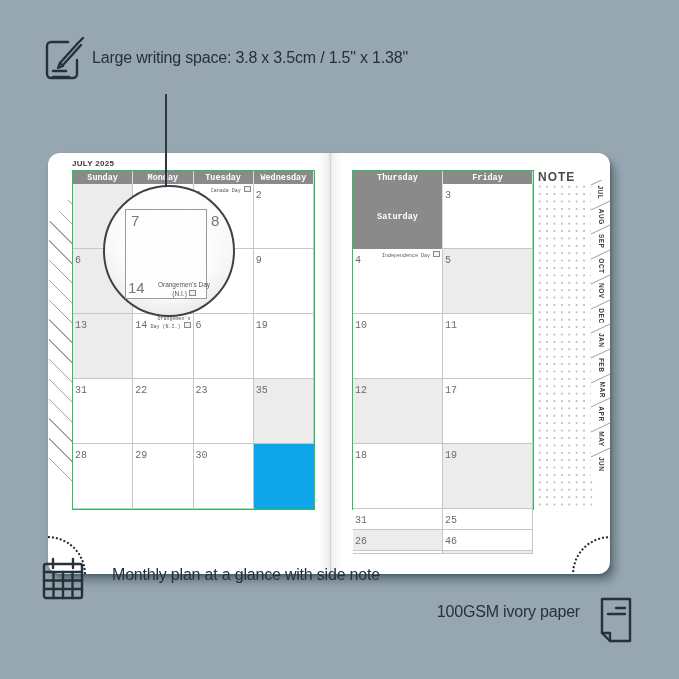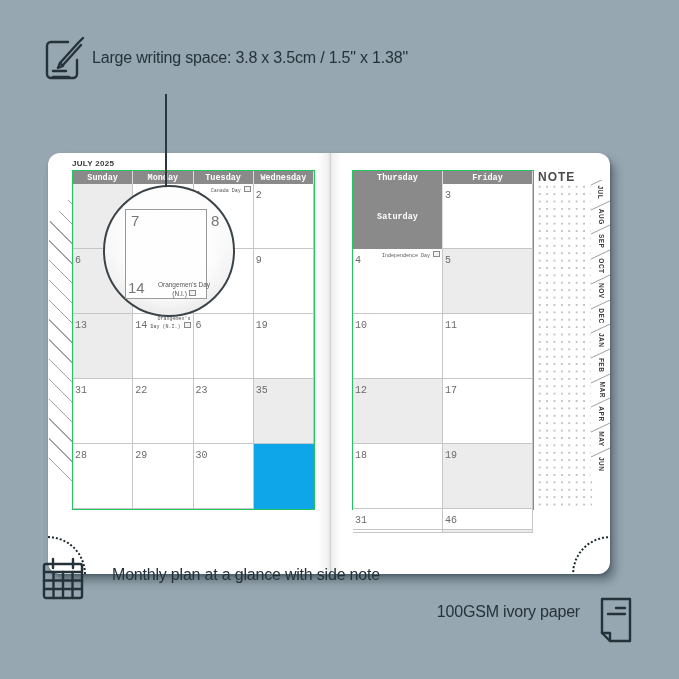--- a/index.html
+++ b/index.html
@@ -127,20 +127,22 @@
       <div class="cell"><span class="d">3</span></div>
       <div class="cell"><span class="d">4</span><span class="hol">Independence Day <i class="flag"></i></span></div>
       <div class="cell shaded"><span class="d">5</span></div>
       <div class="cell"><span class="d">10</span></div>
       <div class="cell"><span class="d">11</span></div>
       <div class="cell shaded"><span class="d">12</span></div>
       <div class="cell"><span class="d">17</span></div>
       <div class="cell"><span class="d">18</span></div>
       <div class="cell shaded"><span class="d">19</span></div>
       <div class="cell"><span class="d">31</span></div>
+      <div class="cell"><span class="d">25</span></div>
+      <div class="cell shaded"><span class="d">26</span></div>
       <div class="cell"><span class="d">46</span></div>
       <div class="cell"><span class="d"></span></div>
       <div class="cell shaded"><span class="d"></span></div>
     </div>
 
   <div id="spine" class="abs"></div>
   <div id="spine-line" class="abs"></div>
 
   <div id="note-label" class="abs">NOTE</div>
   <div id="dot-grid" class="abs"></div>

